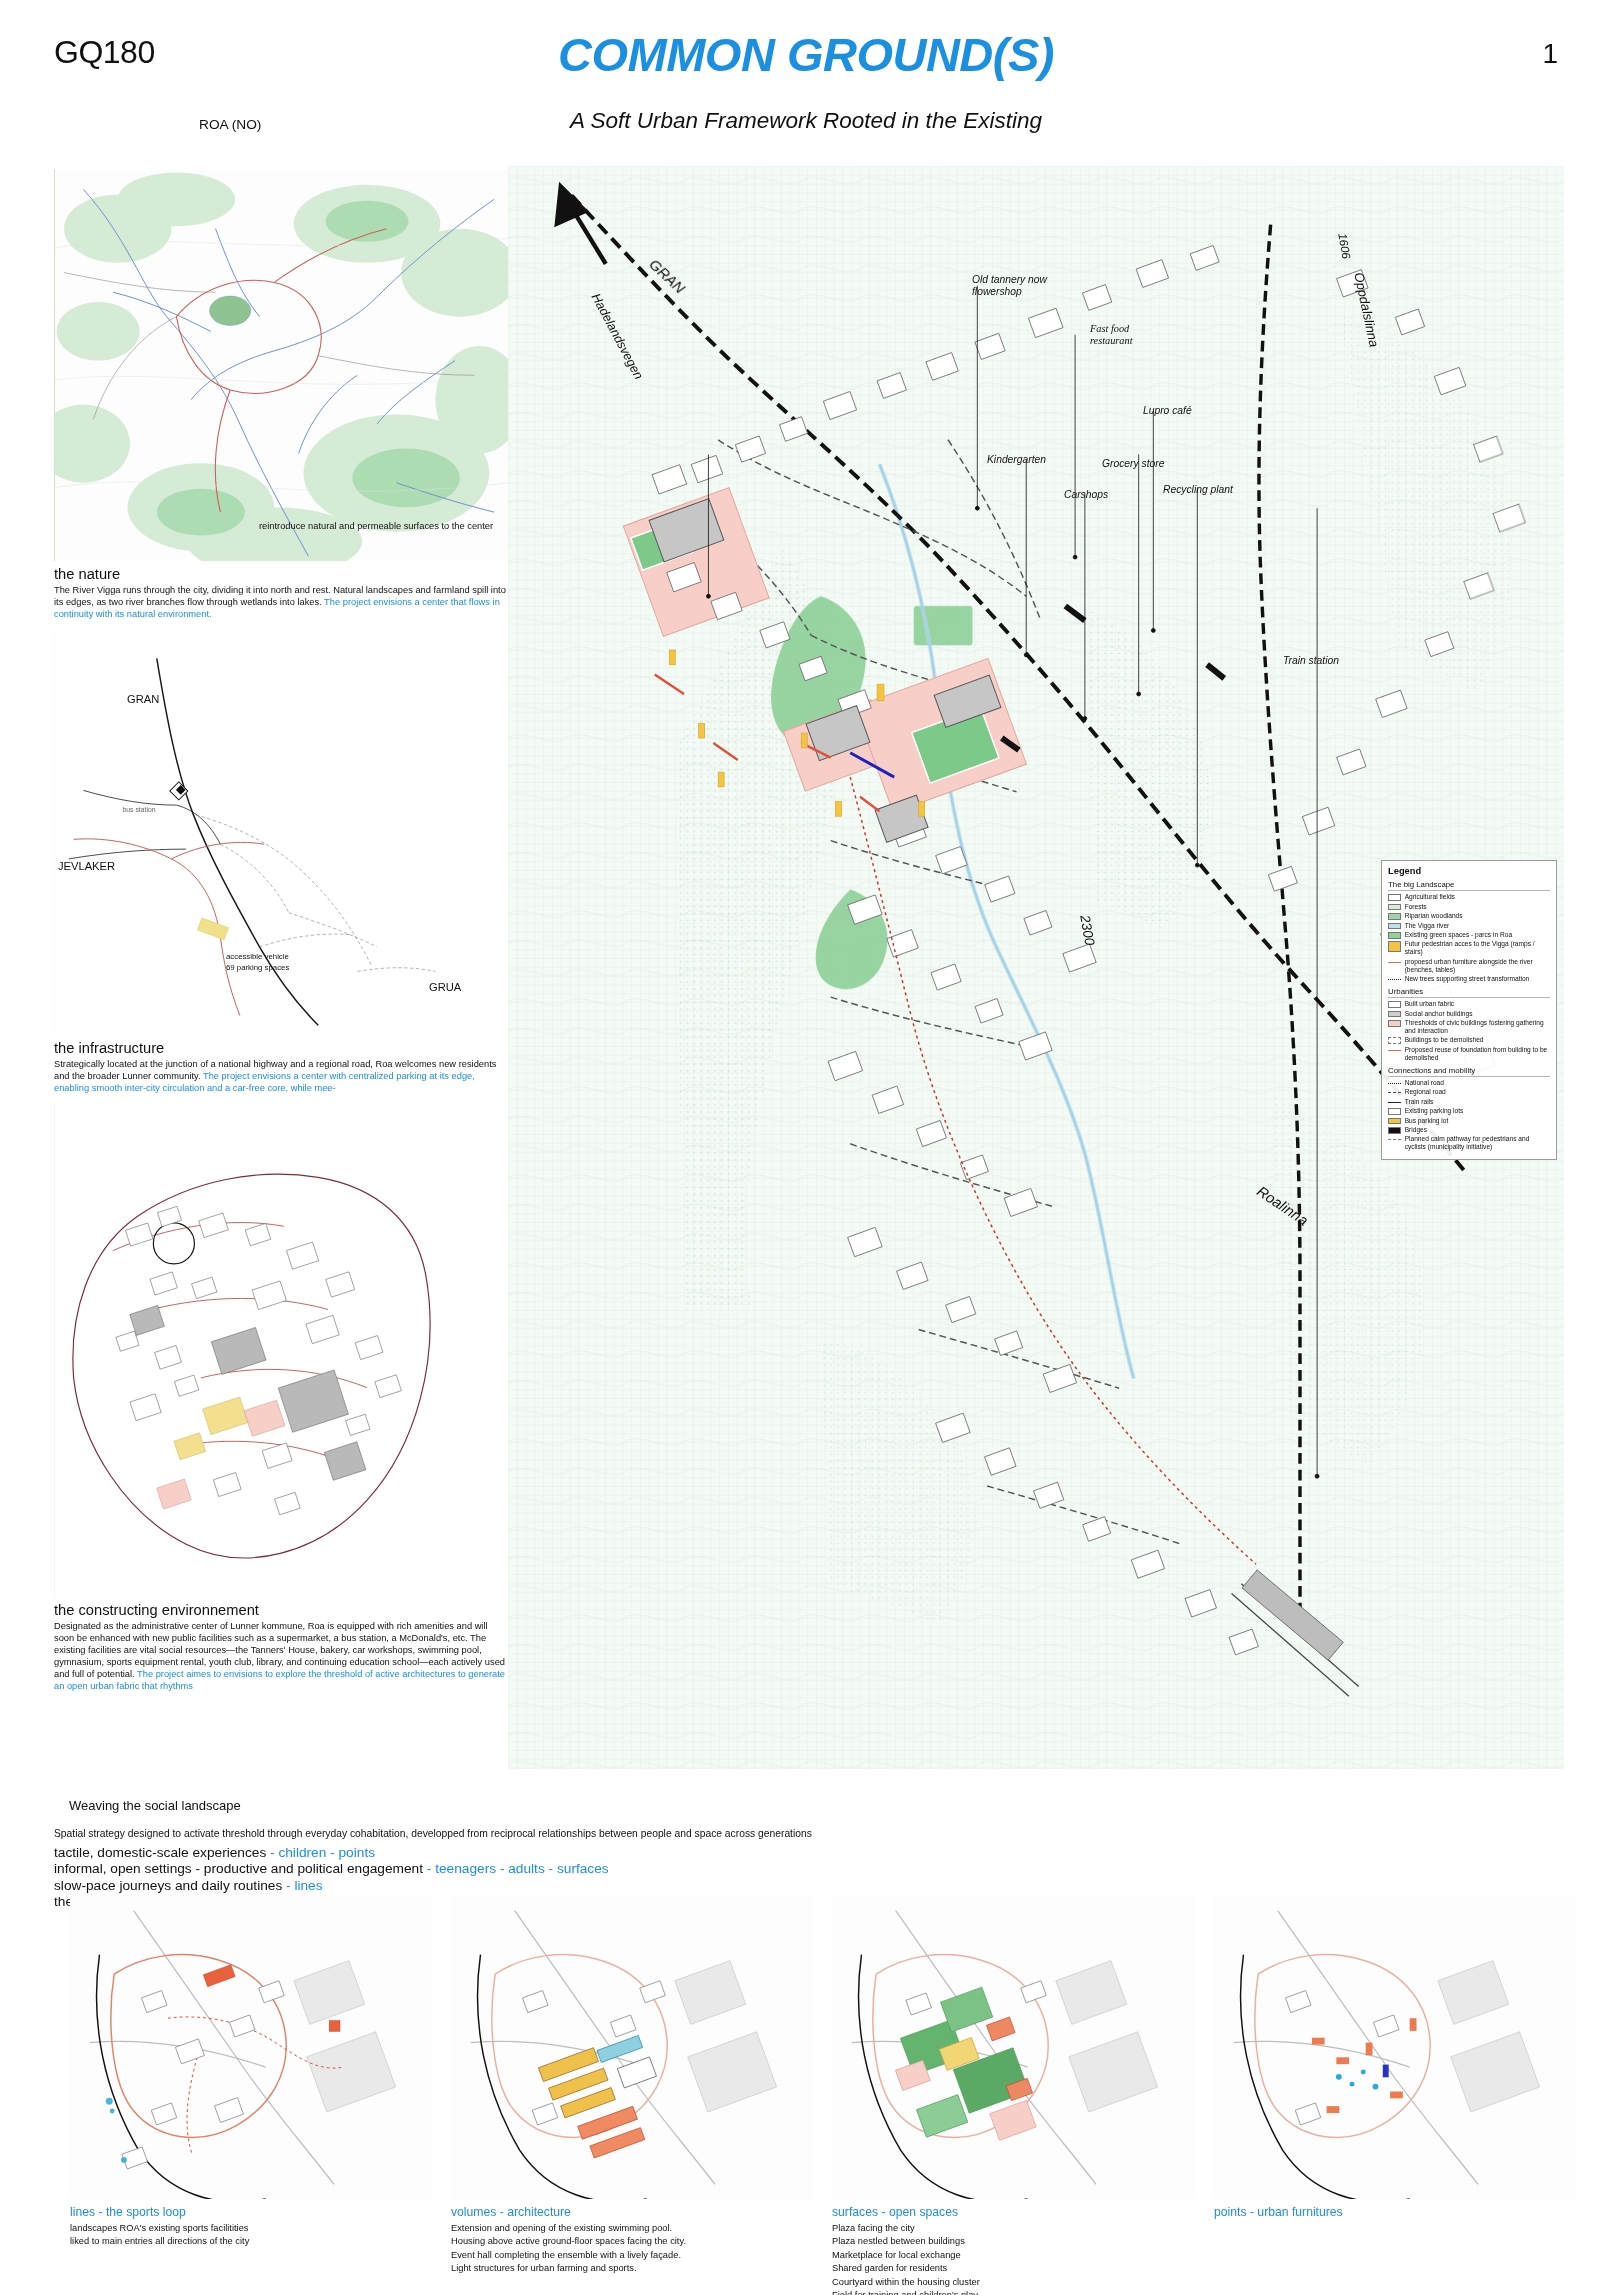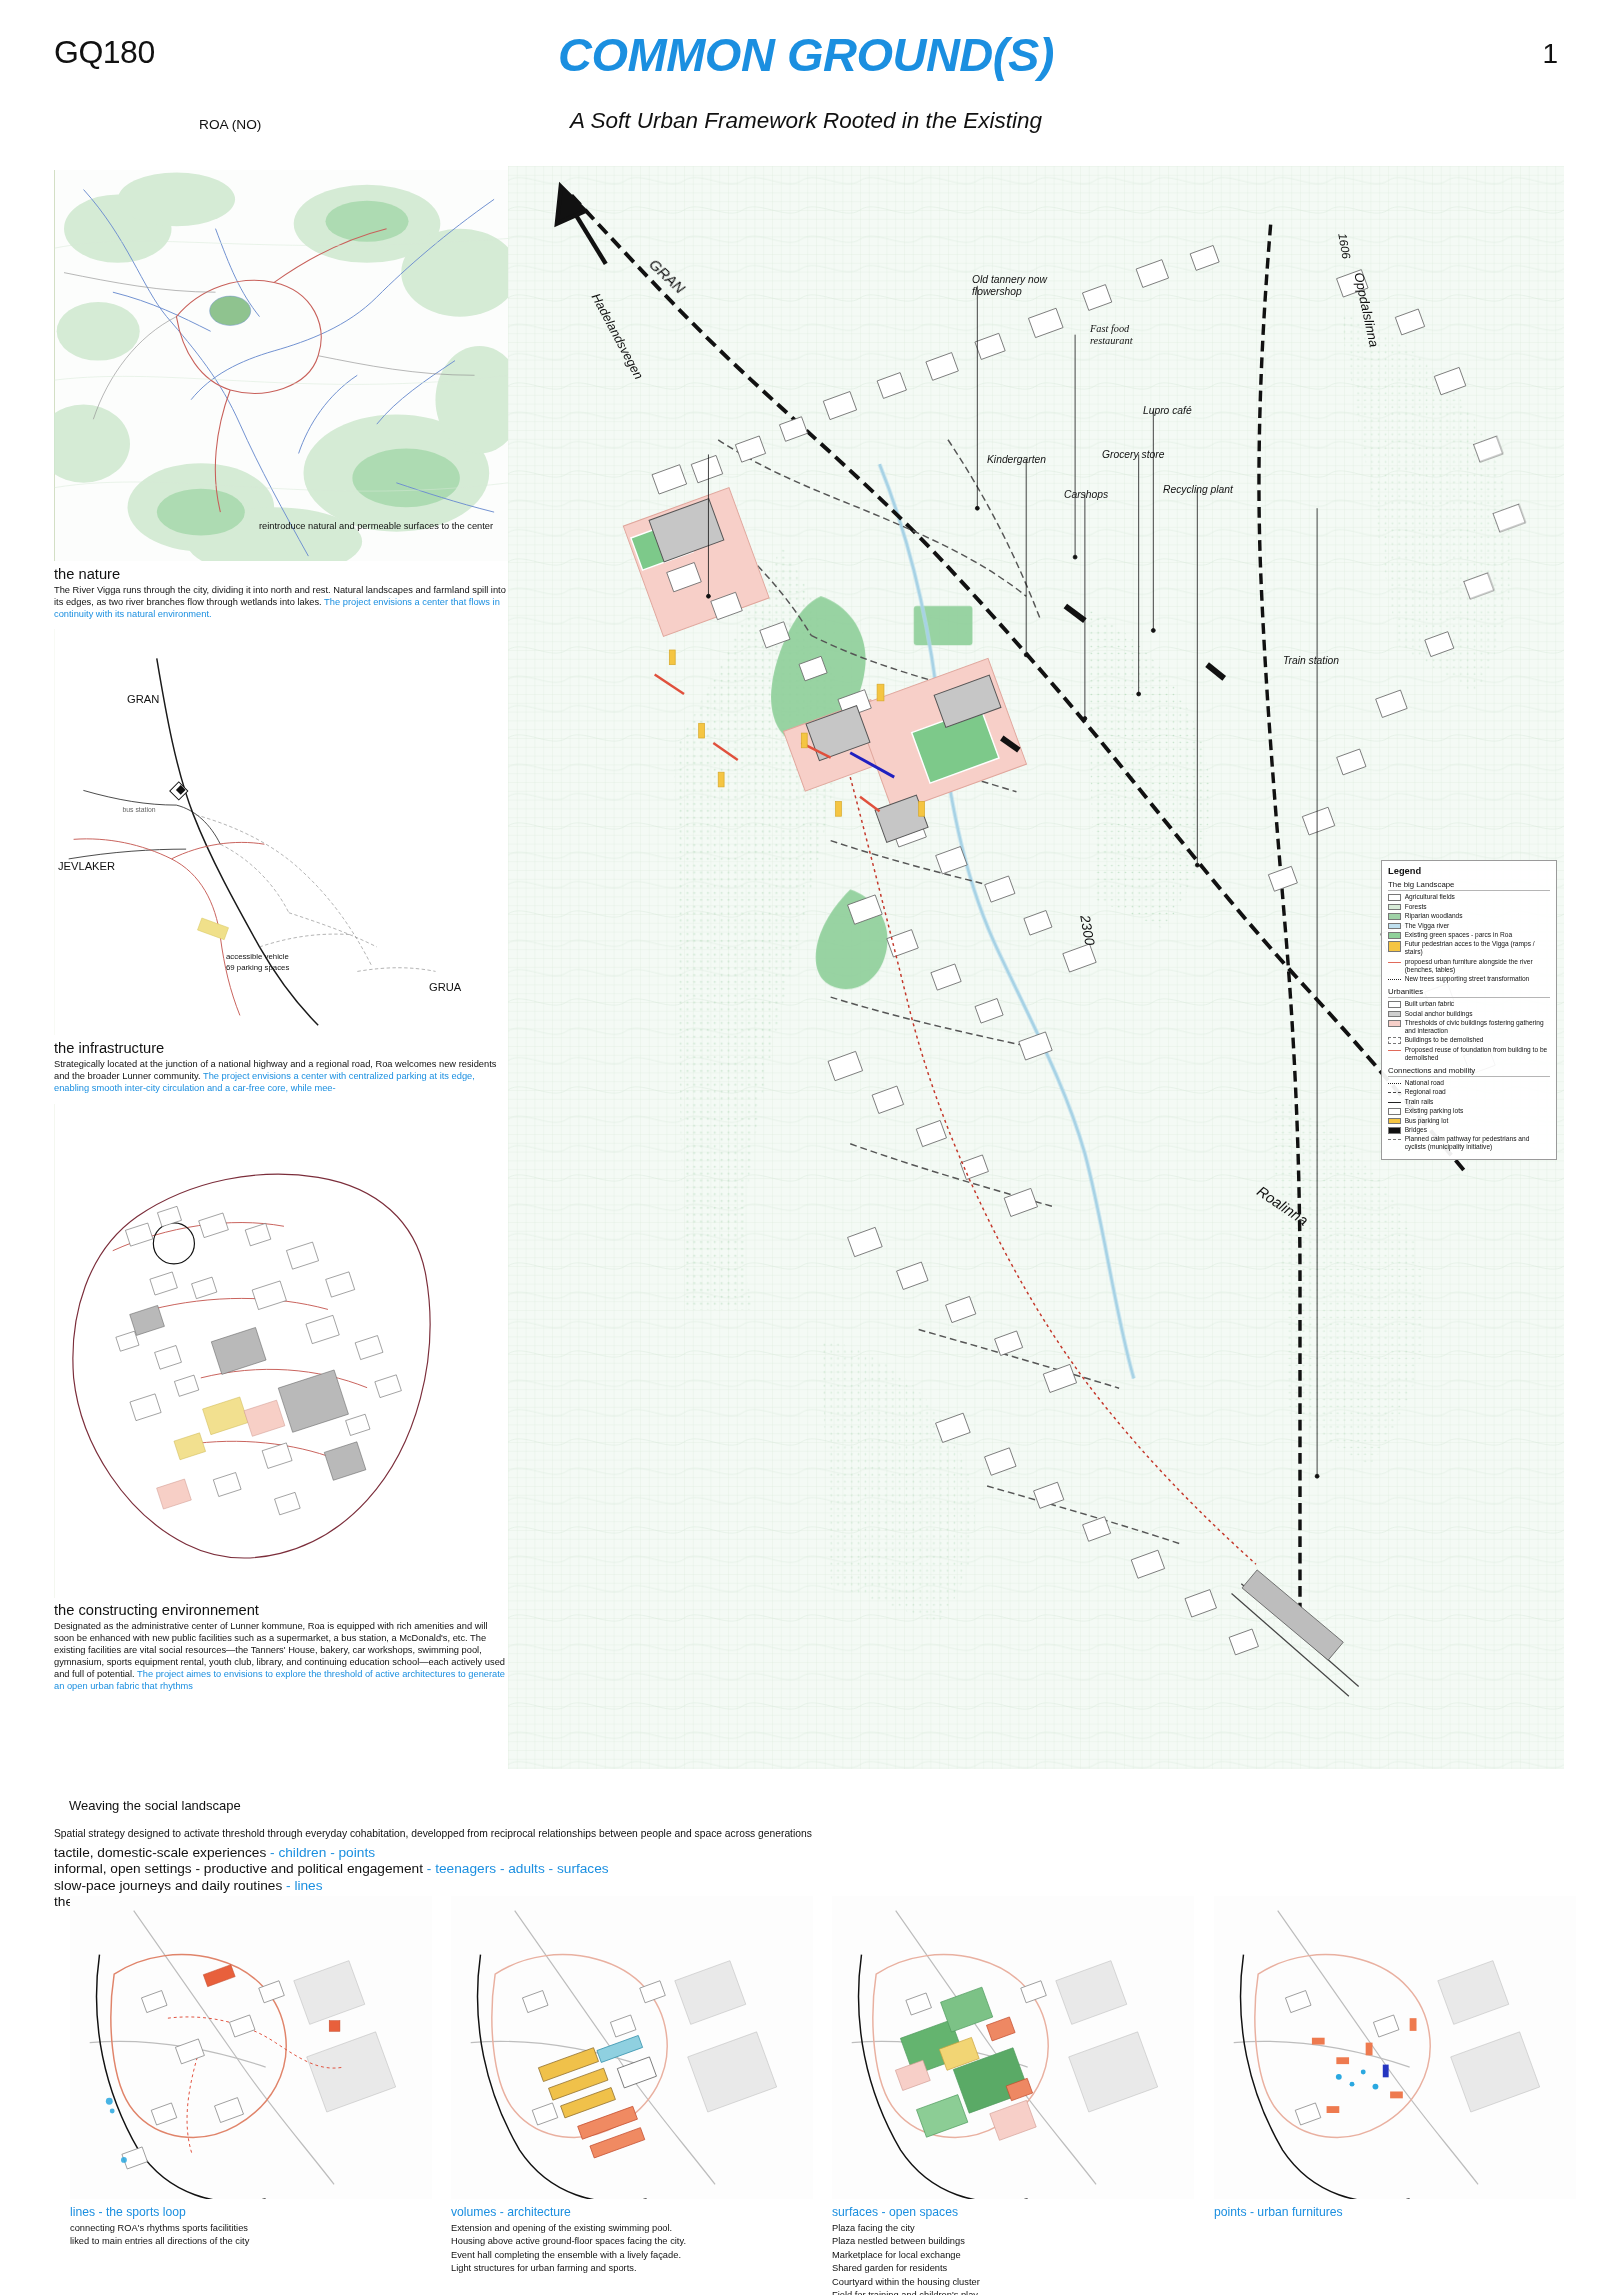--- a/index.html
+++ b/index.html
@@ -495,21 +495,21 @@
     <div class="mroad" style="left:149px; top:90px; transform:rotate(43deg); transform-origin:left top;">GRAN</div>
     <div class="mroad" style="left:858px; top:105px; transform:rotate(78deg); transform-origin:left top; font-size:13px;">Oppdalslinna</div>
     <div class="mroad" style="left:841px; top:66px; transform:rotate(80deg); transform-origin:left top; font-size:11.7px;">1606</div>
     <div class="mroad" style="left:584px; top:748px; transform:rotate(80deg); transform-origin:left top; font-size:13.7px;">2300</div>
     <div class="mroad" style="left:755px; top:1017px; transform:rotate(34deg); transform-origin:left top; font-size:14.7px;">Roalinna</div>
 
     <div class="mlabel" style="left:464px; top:108px; width:93px;">Old tannery now flowershop</div>
     <div class="mlabel" style="left:582px; top:157px; width:73px;font-family:Liberation Serif, serif;">Fast food restaurant</div>
     <div class="mlabel" style="left:635px; top:239px;">Lupro café</div>
     <div class="mlabel" style="left:479px; top:288px;">Kindergarten</div>
-    <div class="mlabel" style="left:594px; top:283px;">Grocery store</div>
+    <div class="mlabel" style="left:594px; top:292px;">Grocery store</div>
     <div class="mlabel" style="left:556px; top:323px;">Carshops</div>
     <div class="mlabel" style="left:655px; top:318px;">Recycling plant</div>
     <div class="mlabel" style="left:775px; top:489px;">Train station</div>
 
     <div class="legend">
       <h4>Legend</h4>
 
       <div class="grp">The big Landscape</div>
       <div class="lrow">
           <span class="lsw" style="background:#ffffff"></span>
@@ -650,21 +650,21 @@
           <rect x="110" y="520" width="44" height="32" transform="rotate(-20 132 536)"></rect>
         </g>
         <g fill="#2aa8e0" opacity="0.85">
           <circle cx="80" cy="420" r="7"></circle>
             <circle cx="86" cy="440" r="5"></circle>
           <circle cx="110" cy="540" r="6"></circle>
         </g>
       </svg>
     </div>
     <div class="ptitle t0">lines - the sports loop</div>
-    <div class="pbody t0" style="white-space:pre-line;">connecting ROA's rhythms sports facilitities
+    <div class="pbody t0" style="white-space:pre-line;">landscapes ROA's existing sports facilitities
 liked to main entries all directions of the city</div>
 
     <div class="panel p1">
       <svg width="362" height="303" viewBox="0 0 740 620">
         <rect width="740" height="620" fill="#fdfdfd"></rect>
         <g fill="#e9e9e9" stroke="#bbb" stroke-width="1">
           <rect x="470" y="150" width="120" height="95" transform="rotate(-20 530 197)"></rect>
           <rect x="500" y="300" width="150" height="120" transform="rotate(-20 575 360)"></rect>
         </g>
         <g stroke="#bdbdbd" fill="none" stroke-width="2.5">

